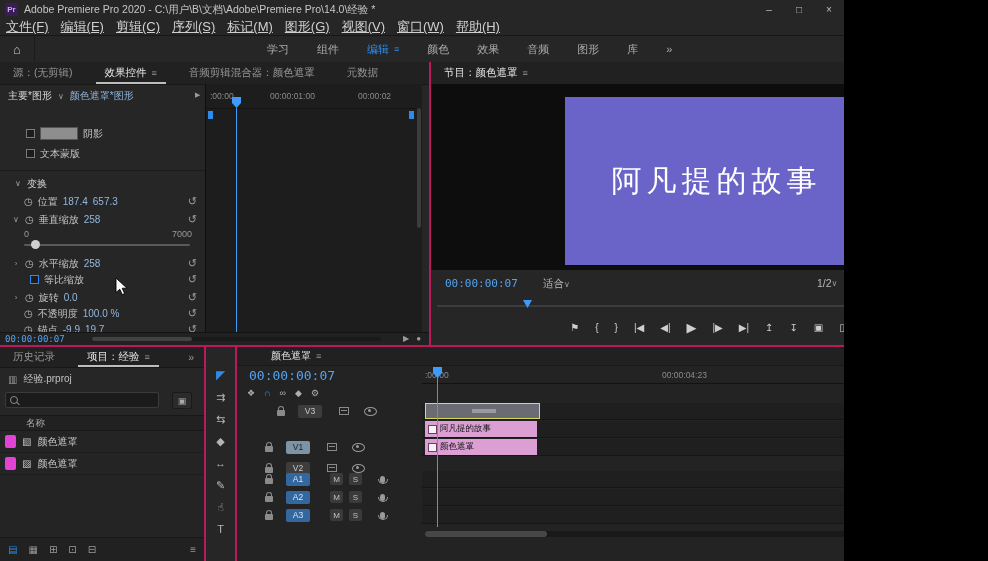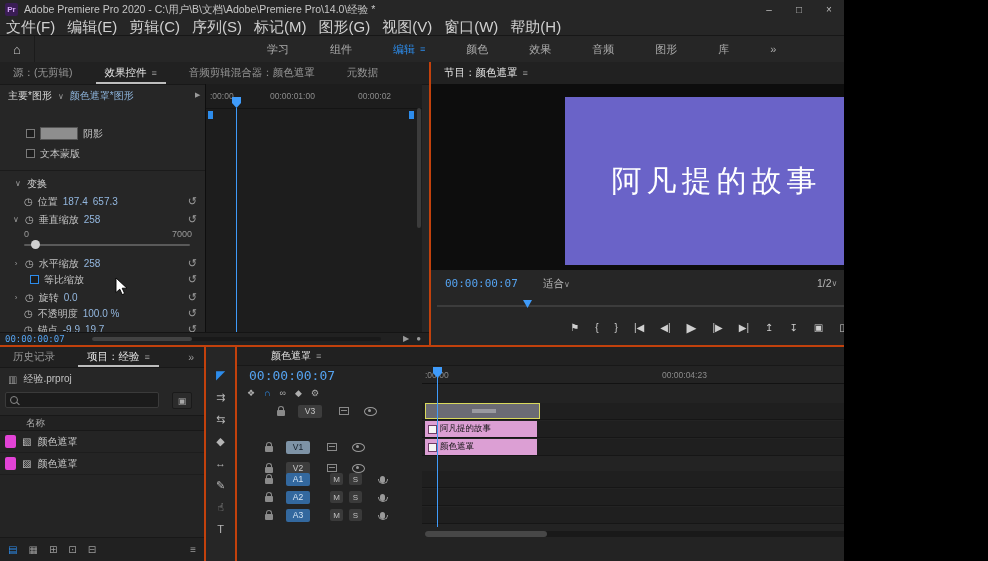--- a/index.html
+++ b/index.html
@@ -1,38 +1,38 @@
 <!DOCTYPE html>
 <html><head>
 <meta charset="utf-8">
 <style>
   html,body{margin:0;padding:0;background:#000;}
-  .app{position:relative;width:844px;height:561px;background:#c2410c;overflow:hidden;
+  .app{position:relative;width:844px;height:561px;background:#be185d;overflow:hidden;
        font-family:"Liberation Sans","DejaVu Sans",sans-serif;color:#c8c8c8;font-size:11px;}
   .mono{font-family:"DejaVu Sans Mono","Liberation Mono",monospace;}
 
   
   .titlebar{position:absolute;left:0;top:0;width:100%;height:19px;background:#262626;
             display:flex;align-items:center;font-size:10.5px;color:#c6c6c6;}
   .prlogo{width:13px;height:13px;margin:0 6px 0 5px;background:#3a1d55;color:#d3a5f5;
           font-size:8px;font-weight:bold;display:flex;align-items:center;justify-content:center;border-radius:2px;}
   .winbtns{margin-left:auto;display:flex;height:100%;}
   .winbtn{width:30px;height:100%;display:flex;align-items:center;justify-content:center;font-size:10px;color:#bdbdbd;}
 
   
   .menubar{position:absolute;left:0;top:19px;width:100%;height:16px;background:#262626;
-           border-bottom:1px solid #171717;display:flex;align-items:center;font-size:15px;color:#d0d0d0;}
+           border-bottom:1px solid #171717;display:flex;align-items:center;font-size:13px;color:#d0d0d0;text-decoration:underline;}
   .menu-item{padding:0 6px;}
 
   
   .wsbar{position:absolute;left:0;top:36px;width:100%;height:26px;background:#262626;
          display:flex;align-items:center;font-size:11px;color:#ababab;}
   .home-btn{width:34px;height:100%;display:flex;align-items:center;justify-content:center;
             font-size:13px;color:#c6c6c6;border-right:1px solid #1b1b1b;}
-  .ws-tabs{display:flex;gap:41px;margin-left:232px;align-items:center;}
+  .ws-tabs{display:flex;gap:28px;margin-left:232px;align-items:center;}
   .ws-tab{display:inline-flex;gap:5px;align-items:center;}
   .ws-tab.active{color:#2d8ceb;}
   .mi{font-size:9px;}
 
   
   .panel{position:absolute;background:#262626;}
   .tabstrip{position:absolute;left:0;top:0;right:0;height:22px;background:#212121;border-bottom:1px solid #181818;
             display:flex;align-items:center;gap:14px;font-size:10.5px;color:#969696;padding:0 4px;}
   .tab{padding:0 9px;height:100%;display:inline-flex;align-items:center;gap:5px;white-space:nowrap;}
   .tab.active{color:#e3e3e3;box-shadow:inset 0 -2px 0 #bdbdbd;}

